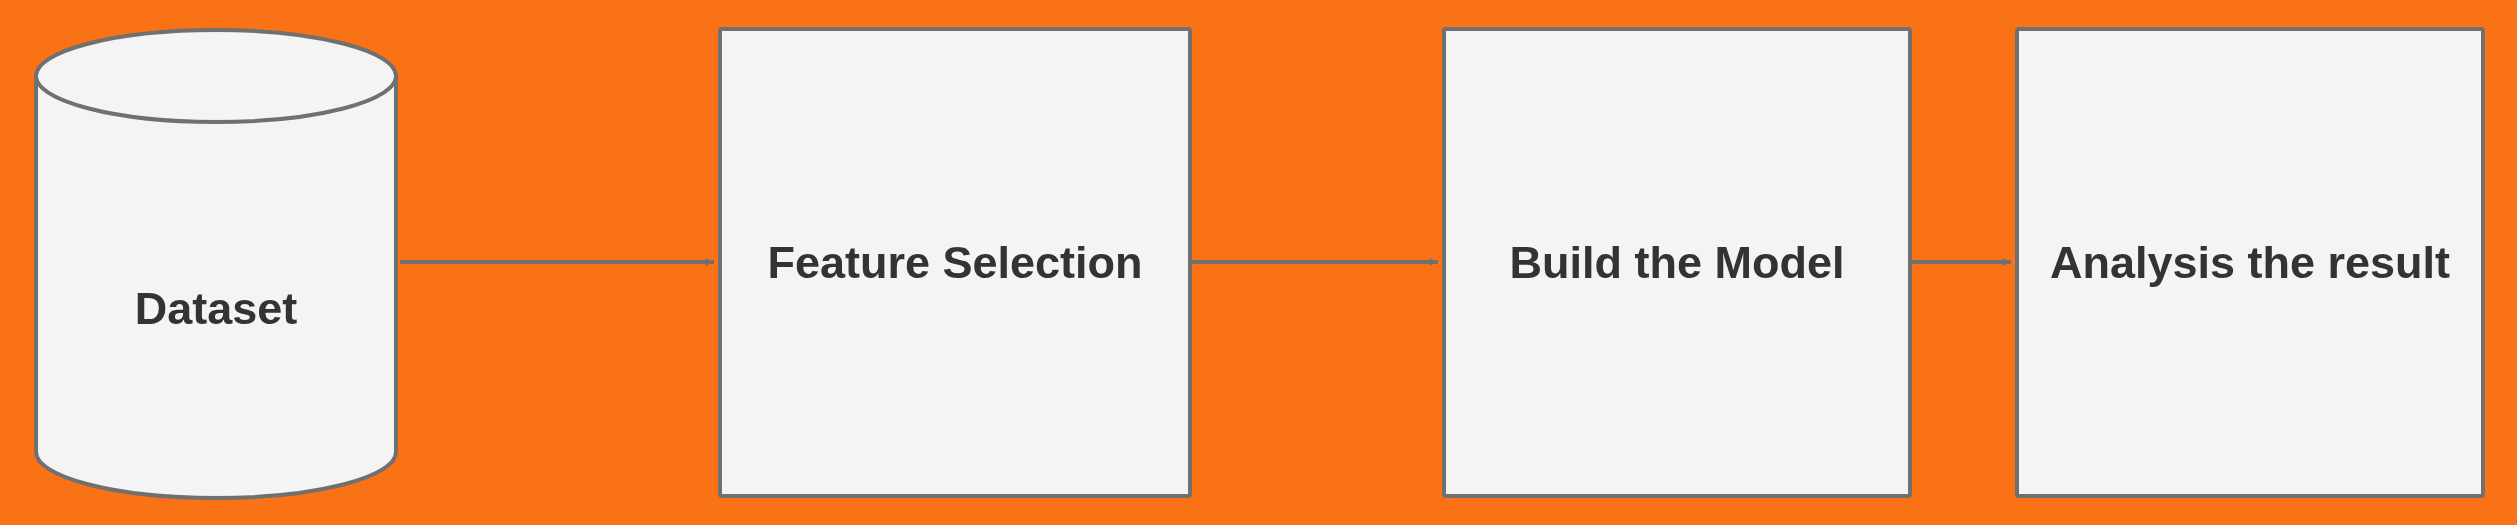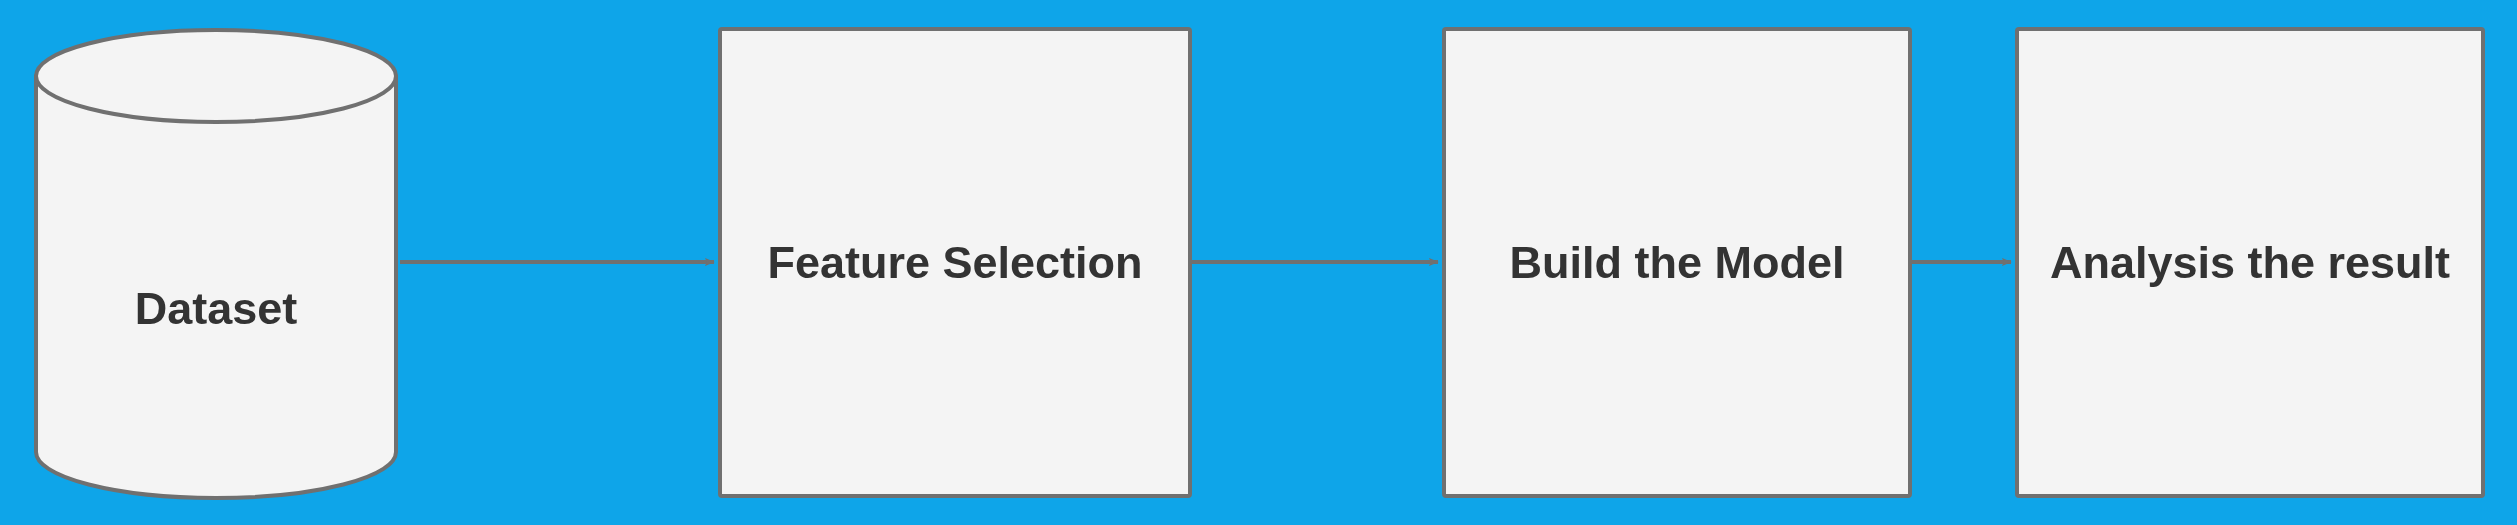--- a/index.html
+++ b/index.html
@@ -7,21 +7,21 @@
     padding: 0;
     background: #ffffff;
   }
   body {
     font-family: "Liberation Sans", sans-serif;
   }
   #canvas {
     position: relative;
     width: 2517px;
     height: 525px;
-    background: #0ea5e9;
+    background: #f97316;
     overflow: hidden;
   }
   #flow-svg {
     position: absolute;
     left: 0;
     top: 0;
     width: 2517px;
     height: 525px;
   }
   .node-label {

